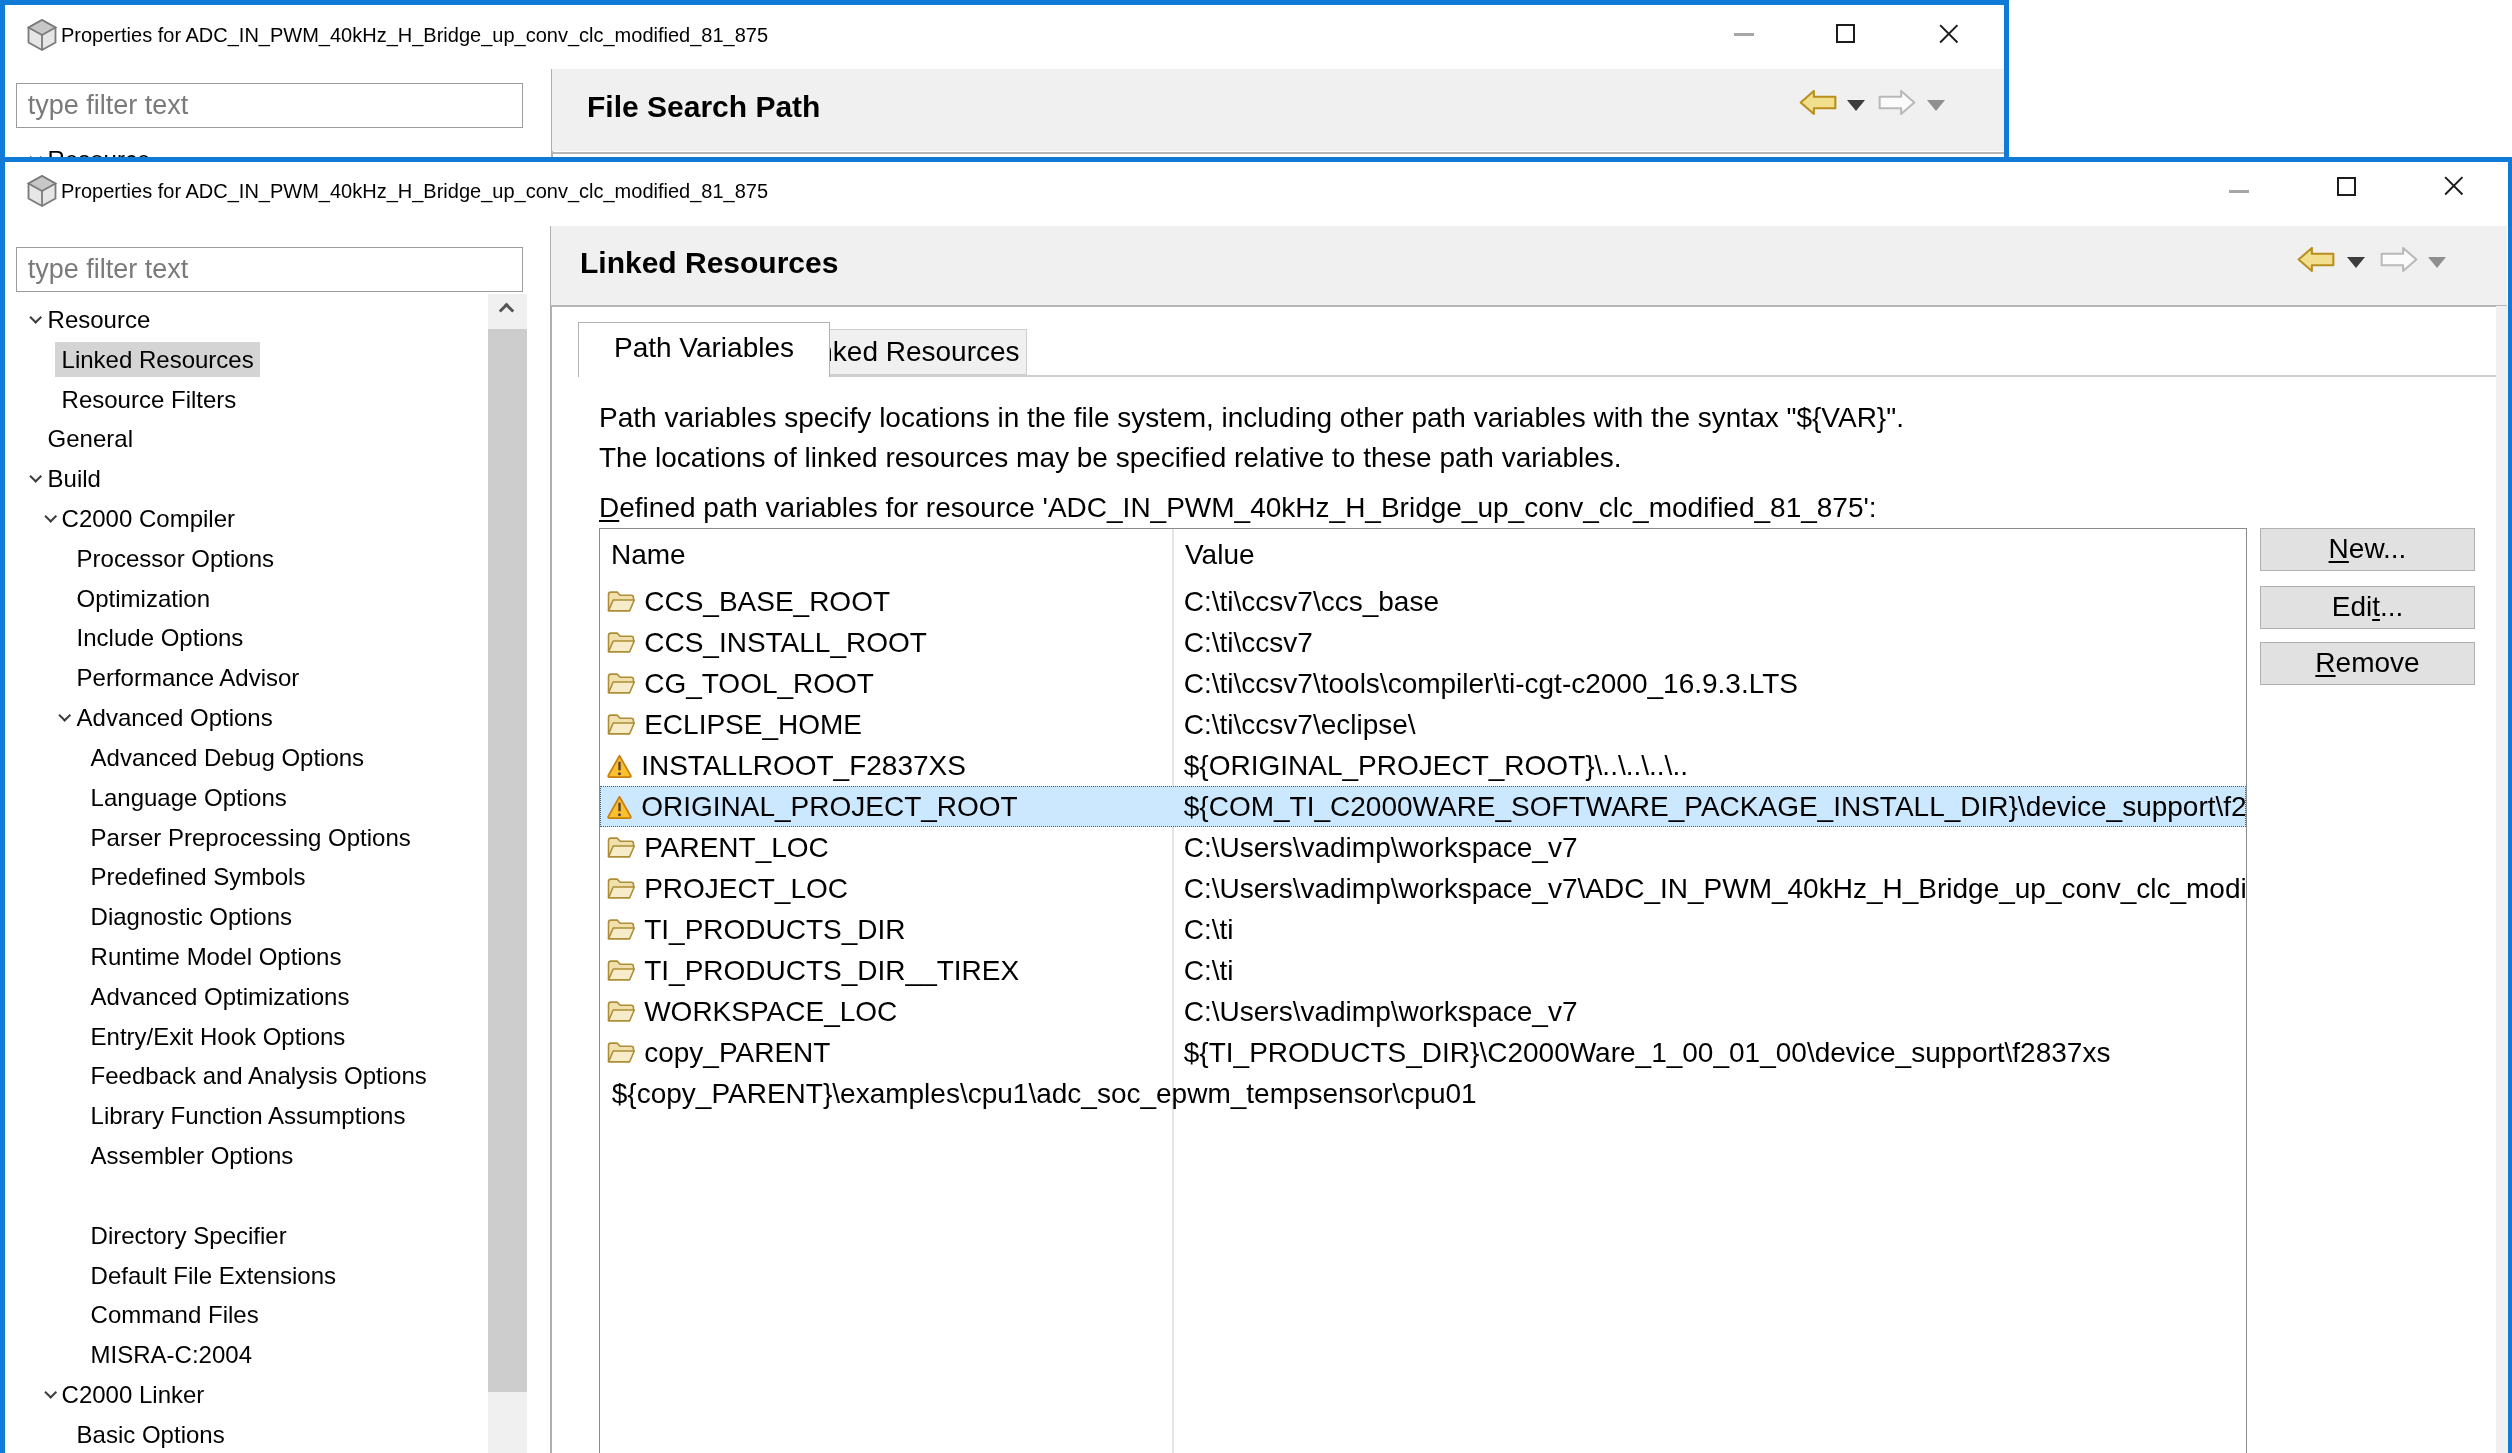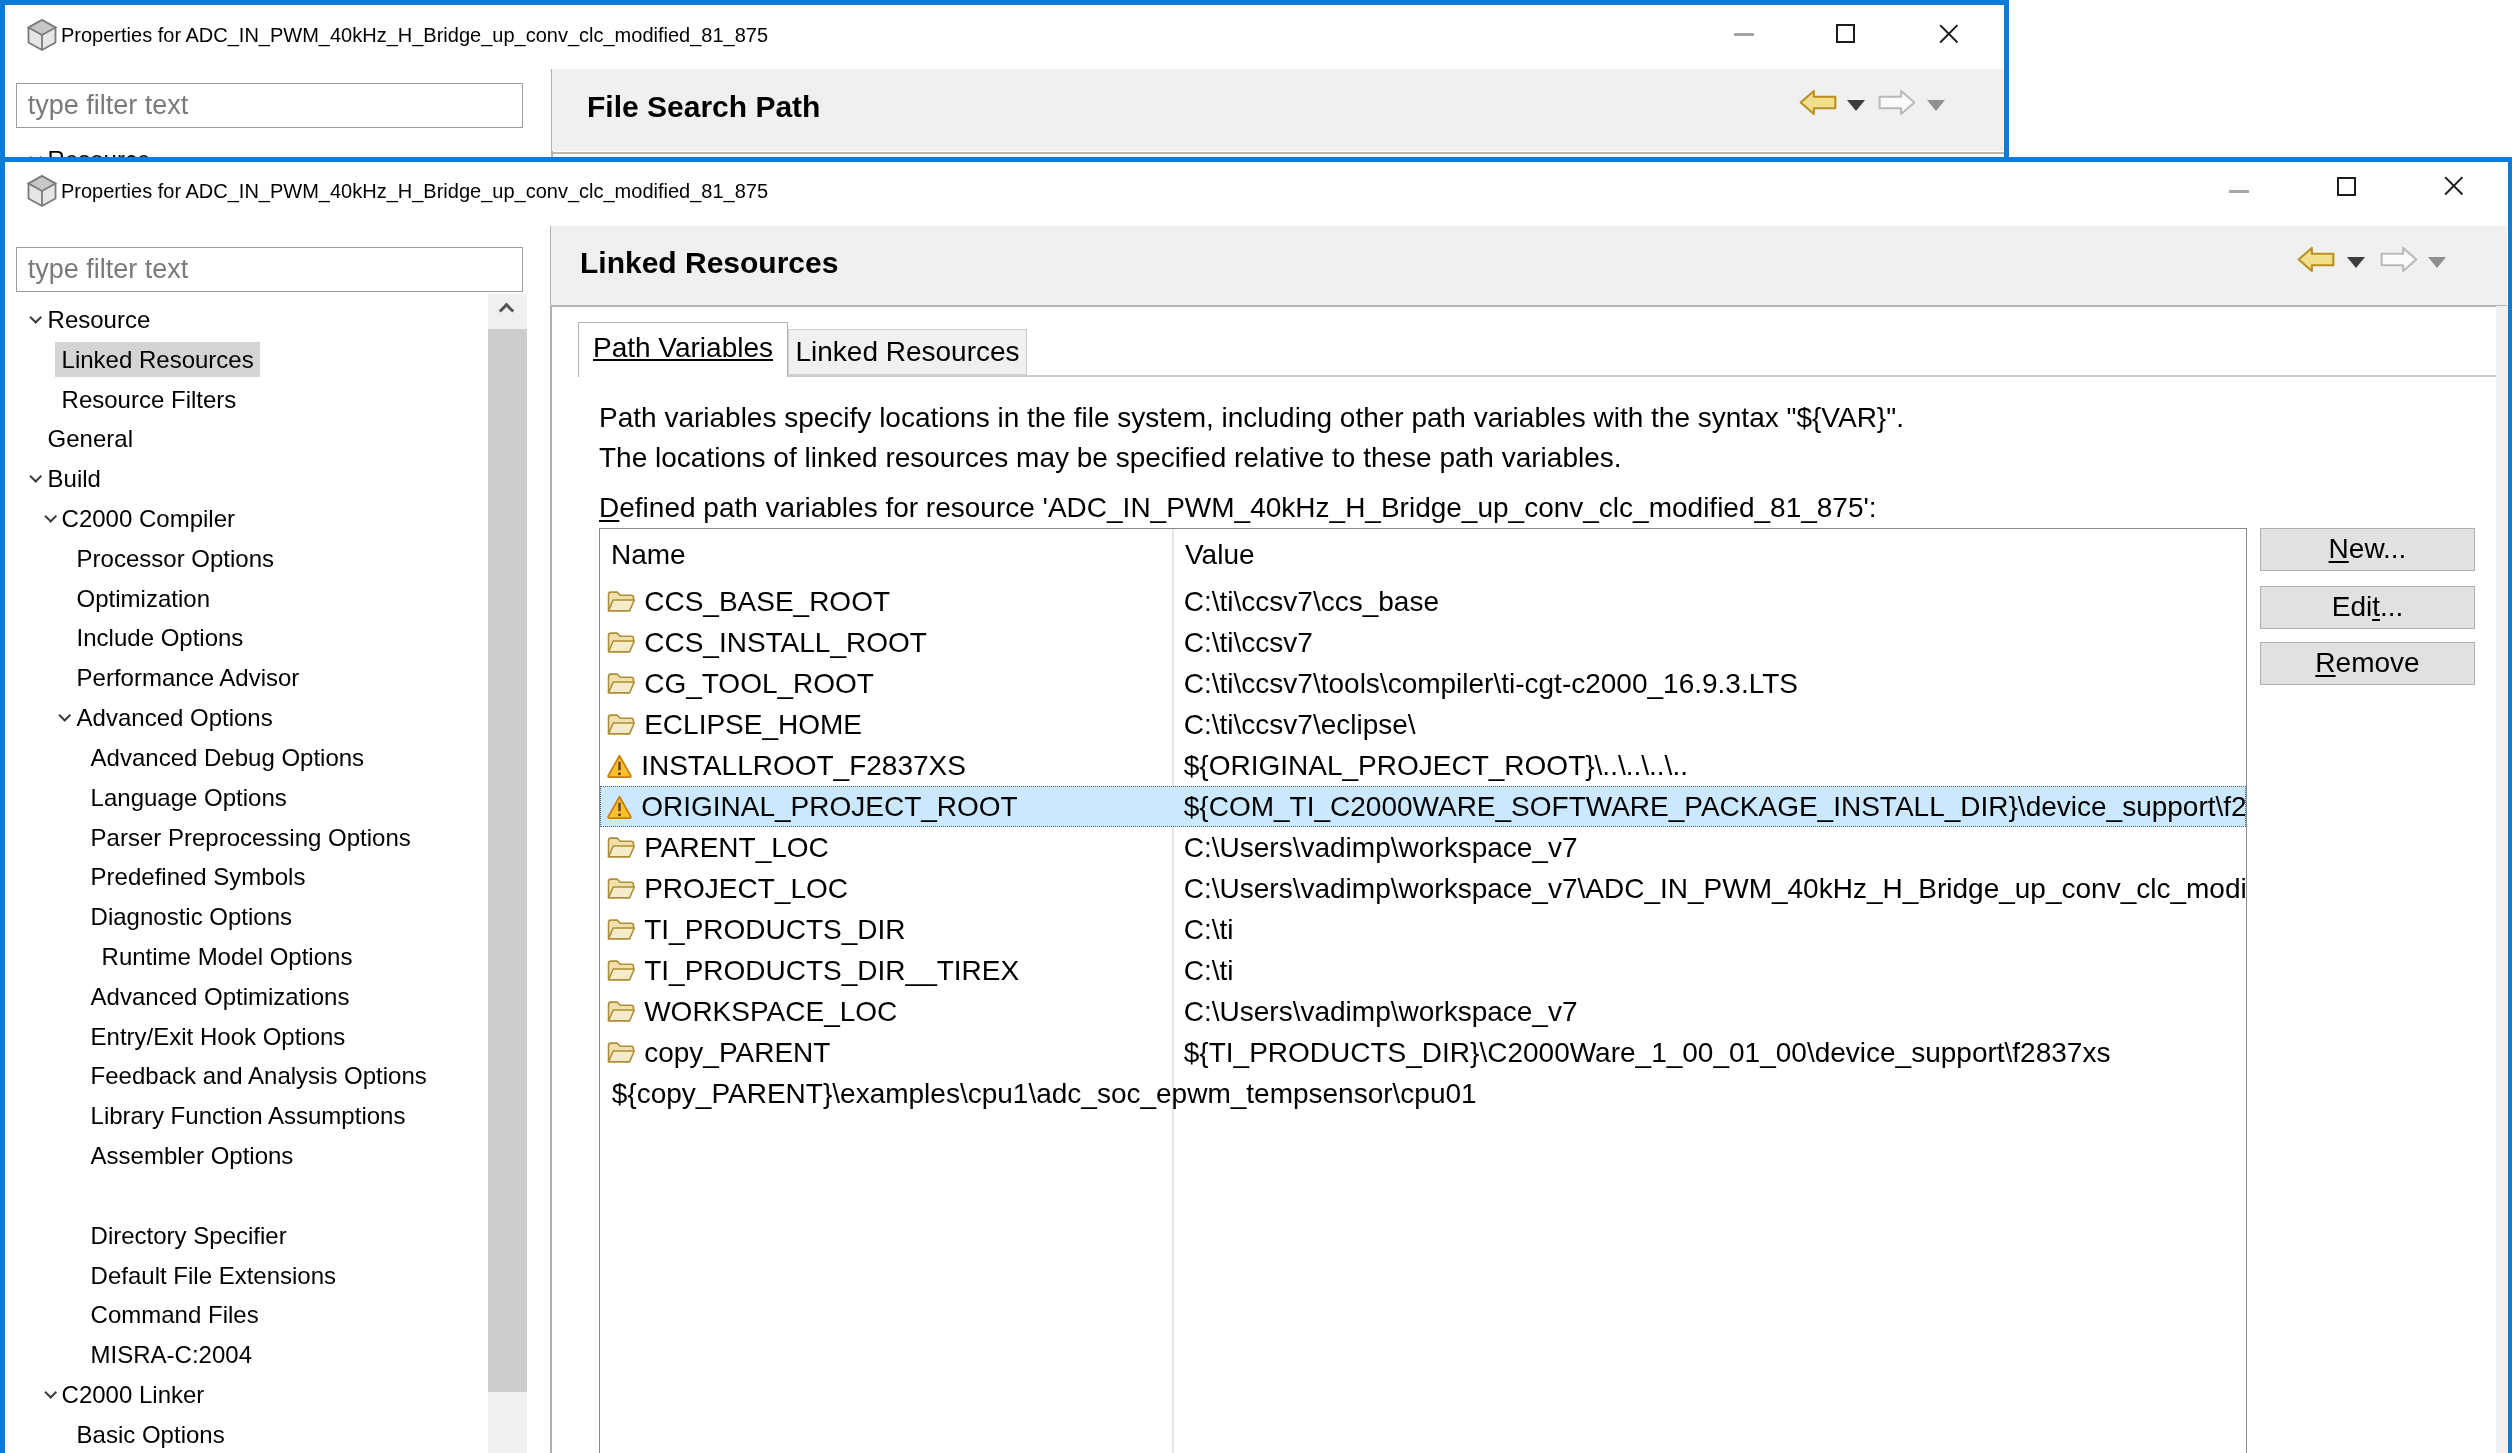--- a/index.html
+++ b/index.html
@@ -194,21 +194,21 @@
       </div>
       <div class="tree-item" style="top: 661px;">
         <span class="tree-label" style="left: 78px;">Parser Preprocessing Options</span>
       </div>
       <div class="tree-item" style="top: 700px;">
         <span class="tree-label" style="left: 78px;">Predefined Symbols</span>
       </div>
       <div class="tree-item" style="top: 740px;">
         <span class="tree-label" style="left: 78px;">Diagnostic Options</span>
       </div>
-      <div class="tree-item" style="top: 780px; margin-left: 11px;">
+      <div class="tree-item" style="top: 780px;">
         <span class="tree-label" style="left: 78px;">Runtime Model Options</span>
       </div>
       <div class="tree-item" style="top: 820px;">
         <span class="tree-label" style="left: 78px;">Advanced Optimizations</span>
       </div>
       <div class="tree-item" style="top: 860px;">
         <span class="tree-label" style="left: 78px;">Entry/Exit Hook Options</span>
       </div>
       <div class="tree-item" style="top: 899px;">
         <span class="tree-label" style="left: 78px;">Feedback and Analysis Options</span>
@@ -258,21 +258,21 @@
   <div class="tri" style="left:2347px; top:100px;"></div>
   <div class="ctl" style="left:2380px; top:88px;">
     <svg width="38" height="29" viewBox="0 0 46 34">
       <path d="M44 17 L28 3 V10 H2 V24 H28 V31 Z" fill="#fbfbfb" stroke="#b9b9b9" stroke-width="2.5" stroke-linejoin="round"></path>
     </svg>
   </div>
   <div class="tri lt" style="left:2428px; top:100px;"></div>
   <div class="hdr-line" style="left:551px; top:148px; width:1956px;"></div>
   <div style="position:absolute; left:2496px; top:149px; width:11.8px; height:1147px; background:#f0f0f0;"></div>
 
-  <div class="tab active" style="left:578px; top:165px; width:210px; height:55px; line-height:49px;text-decoration:underline;">
+  <div class="tab active" style="left:578px; top:165px; width:252px; height:55px; line-height:49px;">
     <span>Path Variables</span>
   </div>
   <div class="tab inactive" style="left:788px; top:172px; width:239px; height:46px; line-height:44px;">
     <span>Linked Resources</span>
   </div>
   <div class="tabline" style="left:578px; top:218px; width:1918px;"></div>
 
   <div class="desc" style="top:243px;">Path variables specify locations in the file system, including other path variables with the syntax "${VAR}".</div>
   <div class="desc" style="top:283px;">The locations of linked resources may be specified relative to these path variables.</div>
   <div class="desc" style="top:333px;"><u>D</u>efined path variables for resource 'ADC_IN_PWM_40kHz_H_Bridge_up_conv_clc_modified_81_875':</div>

